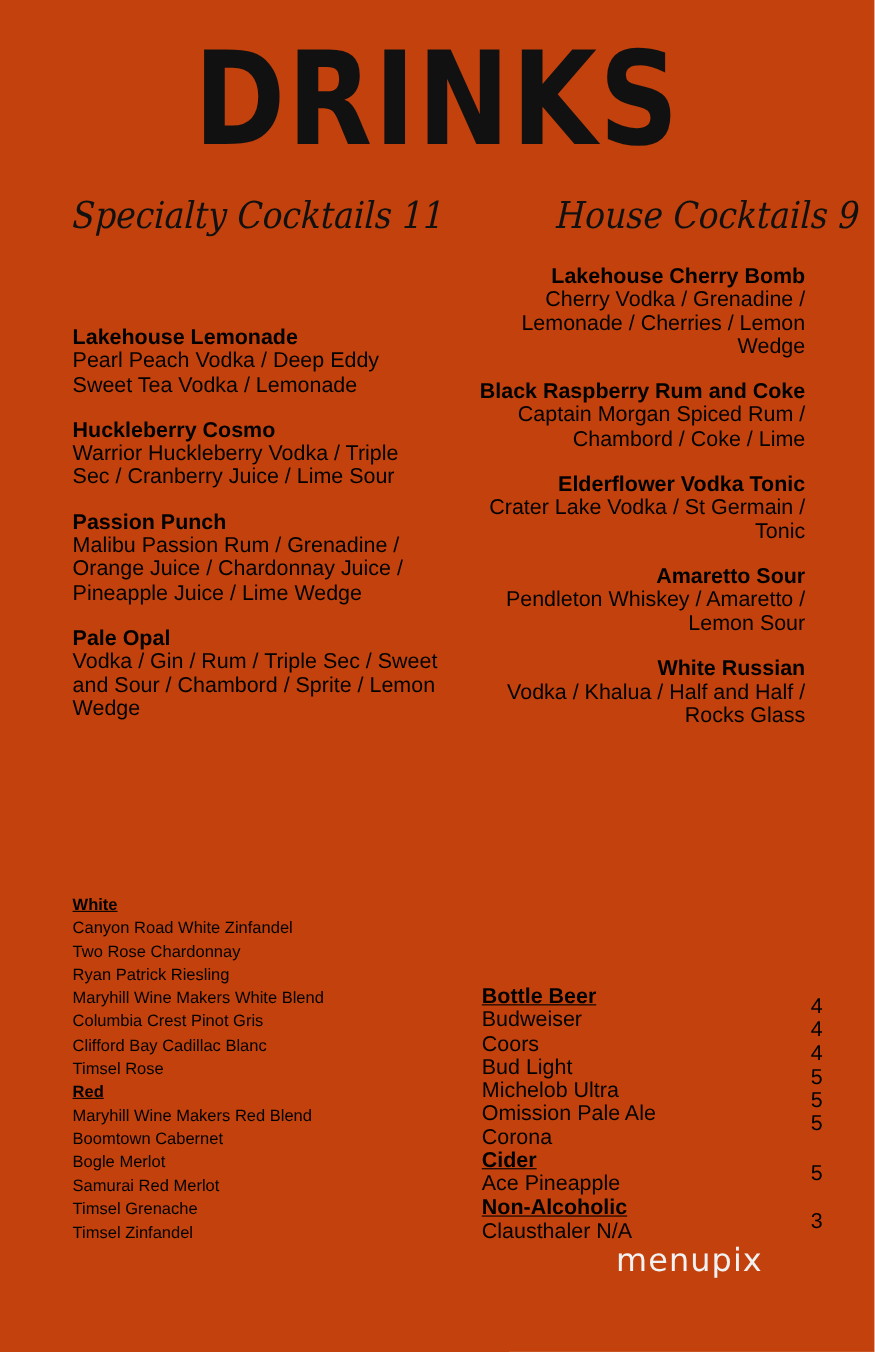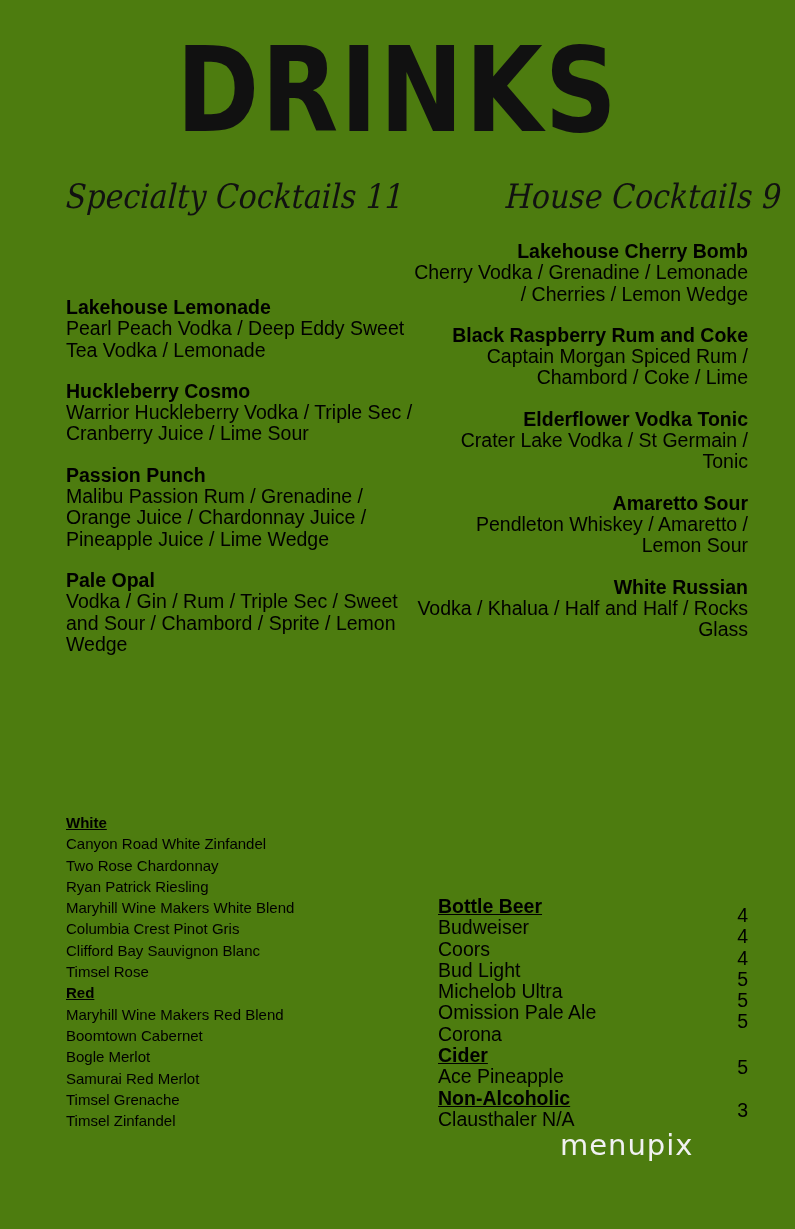--- a/index.html
+++ b/index.html
@@ -13,21 +13,21 @@
     font-family: "Liberation Sans", sans-serif;
     color: #000000;
     -webkit-font-smoothing: antialiased;
   }
 
   #menu-page {
     position: relative;
     width: 795px;
     height: 1229px;
     margin: 0 auto;
-    background: #4d7c0f;
+    background: #c2410c;
     overflow: hidden;
   }
 
   
   .menu-title {
     position: absolute;
     left: 0;
     top: 28px;
     width: 795px;
     text-align: center;
@@ -71,21 +71,21 @@
     text-align: left;
   }
 
   #col-cocktails-right {
     left: 412px;
     top: 241px;
     width: 336px;
     text-align: right;
   }
 
-  .drink { margin: 0 0 20px 0; }
+  .drink { margin: 0 16px 20px 0; }
   .drink:last-child { margin-bottom: 0; }
 
   .drink-name {
     font-weight: 700;
     margin: 0;
     padding: 0;
   }
   .drink-desc {
     font-weight: 400;
     margin: 0;
@@ -202,21 +202,21 @@
       </div>
     </div>
 
   <div class="col" id="col-wine">
       <div class="wine-group-title">White</div>
       <div class="wine-item">Canyon Road White Zinfandel</div>
       <div class="wine-item">Two Rose Chardonnay</div>
       <div class="wine-item">Ryan Patrick Riesling</div>
       <div class="wine-item">Maryhill Wine Makers White Blend</div>
       <div class="wine-item">Columbia Crest Pinot Gris</div>
-      <div class="wine-item">Clifford Bay Sauvignon Blanc</div>
+      <div class="wine-item">Clifford Bay Cadillac Blanc</div>
       <div class="wine-item">Timsel Rose</div>
       <div class="wine-group-title">Red</div>
       <div class="wine-item">Maryhill Wine Makers Red Blend</div>
       <div class="wine-item">Boomtown Cabernet</div>
       <div class="wine-item">Bogle Merlot</div>
       <div class="wine-item">Samurai Red Merlot</div>
       <div class="wine-item">Timsel Grenache</div>
       <div class="wine-item">Timsel Zinfandel</div>
     </div>
 

